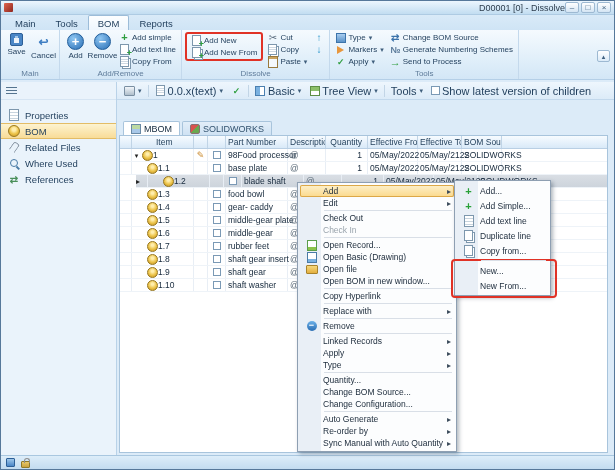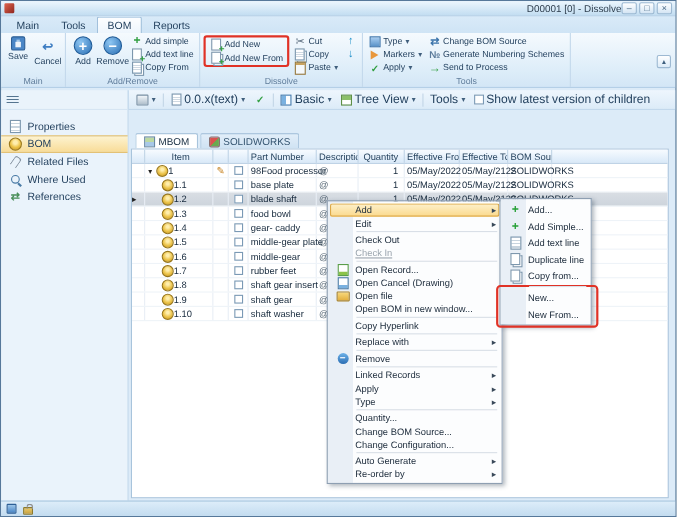--- a/index.html
+++ b/index.html
@@ -96,21 +96,21 @@
   .doctabs{display:flex;padding-left:6px;margin-top:20px;height:15px;align-items:flex-end;}
   .dtab{display:flex;align-items:center;gap:3px;padding:2px 7px 1px;font-size:9px;color:#33536f;
         background:linear-gradient(#e2eef9,#cfe2f3);border:1px solid #a8c4dc;border-bottom:none;
         border-radius:2px 2px 0 0;margin-right:2px;}
   .dtab.active{background:#ffffff;color:#13293d;}
   .dticon{width:10px;height:10px;display:inline-flex;align-items:center;justify-content:center;}
   .grid{position:absolute;left:2px;right:4px;top:35px;bottom:2px;background:#fff;border:1px solid #a8c4dc;overflow:hidden;text-align:center;}
   .thead{display:flex;height:13px;background:linear-gradient(#f7fbff,#d9e9f8);border-bottom:1px solid #b9cfe4;color:#27445f;}
   .th{border-right:1px solid #c0d4e6;display:flex;align-items:center;font-size:8.5px;padding:0 2px;white-space:nowrap;overflow:hidden;}
   .trow{display:flex;height:13px;border-bottom:1px solid #eef3f8;align-items:center;font-size:8.5px;color:#16293c;}
-  .trow.selected{background:linear-gradient(#d9dee4,#cdd4dc);}
+  .trow.selected{background:linear-gradient(#d9dee4,#cdd4dc);margin-left:16px;}
   .c{height:100%;display:flex;align-items:center;border-right:1px solid #e8eef5;padding:0 2px;white-space:nowrap;overflow:visible;}
   .w-gut{width:12px;flex:none;padding:0;}  .w-item{width:62px;flex:none;padding:0;}
   .w-edit{width:14px;flex:none;justify-content:center;} .w-chk{width:18px;flex:none;justify-content:center;}
   .w-part{width:62px;flex:none;} .w-desc{width:38px;flex:none;} .w-qty{width:42px;flex:none;justify-content:flex-end;padding-right:5px;}
   .w-from{width:50px;flex:none;} .w-to{width:44px;flex:none;} .w-src{width:40px;flex:none;} .w-fill{flex:1;border-right:none;}
   .th.w-item{padding-left:24px;}
   .gut{width:12px;text-align:center;}
   .trow.selected .gut::before{content:"▸";font-size:8px;color:#222;}
   .exp{width:9px;flex:none;text-align:center;}
   .trow.root .exp::before{content:"▾";font-size:7px;color:#222;}
@@ -121,29 +121,29 @@
   .pencil{display:none;}
   .trow.root .pencil{display:inline-block;}
   .pencil::before{content:"✎";color:#c9882a;font-size:9px;}
   .cb{width:8px;height:8px;border:1px solid #7a99b5;background:#fff;display:inline-block;}
   .desc-val{color:#5a6a78;}
 
   
   .cmenu,.smenu{position:absolute;padding:2px;border:1px solid #8e9fb2;box-shadow:2px 2px 4px rgba(30,50,70,.35);
        background:linear-gradient(90deg,#e9eff6 0,#e9eff6 23px,#fcfdfe 23px);}
   .cmenu{left:296px;top:181px;width:160px;z-index:50;}
-  .smenu{left:453px;top:179px;width:84px;z-index:51;}
+  .smenu{left:453px;top:179px;width:97px;z-index:51;}
   .cmi,.smi{display:flex;align-items:center;font-size:8.5px;color:#1b2a3a;position:relative;border-radius:2px;}
   .cmi{height:12px;} .smi{height:15px;}
   .mico{width:23px;height:100%;display:inline-flex;align-items:center;justify-content:center;flex:none;position:relative;}
   .mlabel{white-space:nowrap;}
   .marrow{position:absolute;right:3px;display:none;}
   .cmi.arrow .marrow,.smi.arrow .marrow{display:inline;}
   .marrow::before{content:"▸";font-size:8px;color:#3a4a5a;}
-  .cmi.disabled .mlabel{color:#9aa4ad;text-decoration:underline;}
+  .cmi.disabled .mlabel{color:#9aa4ad;}
   .cmi.hot{background:linear-gradient(#fdf1cd,#fbd98b);box-shadow:inset 0 0 0 1px #dca848;}
   .cmi.sep,.smi.sep{height:3px;} .smi.sep{height:5px;}
   .cmi.sep::after,.smi.sep::after{content:"";flex:1;height:1px;background:#d9dfe7;margin-left:24px;margin-right:2px;}
   .smenu .annotation{position:absolute;left:-4px;right:-7px;bottom:-3px;height:39px;border:2px solid #e03226;
        border-radius:4px;pointer-events:none;}
 
   
   .mi-add::before,.mi-add-simple::before{content:"+";color:#28a138;font-weight:bold;font-size:11px;}
   .mi-text-line::before,.mi-properties::before{content:"";width:8px;height:10px;border:1px solid #7d97ad;
        background:linear-gradient(#fff 0 2px,#c8d4de 2px 3px,#fff 3px 5px,#c8d4de 5px 6px,#fff 6px 8px,#c8d4de 8px 9px,#fff 9px);}
@@ -689,21 +689,21 @@
       </div>
 
       <div class="cmi">
         <span class="mico mi-open-record"></span>
         <span class="mlabel">Open Record...</span>
 
       </div>
 
       <div class="cmi">
         <span class="mico mi-open-drawing"></span>
-        <span class="mlabel">Open Cancel (Drawing)</span>
+        <span class="mlabel">Open Basic (Drawing)</span>
 
       </div>
 
       <div class="cmi">
         <span class="mico mi-open-file"></span>
         <span class="mlabel">Open file</span>
 
       </div>
 
       <div class="cmi">
@@ -808,20 +808,25 @@
         <span class="mlabel">Auto Generate</span>
         <span class="marrow"></span>
       </div>
 
       <div class="cmi arrow">
         <span class="mico"></span>
         <span class="mlabel">Re-order by</span>
         <span class="marrow"></span>
       </div>
 
+      <div class="cmi arrow">
+        <span class="mico"></span>
+        <span class="mlabel">Sync Manual with Auto Quantity</span>
+        <span class="marrow"></span>
+      </div>
     </div>
 
   <div class="smenu">
     <div class="annotation"></div>
 
       <div class="smi">
         <span class="mico mi-add"></span>
         <span class="mlabel">Add...</span>
 
       </div>

